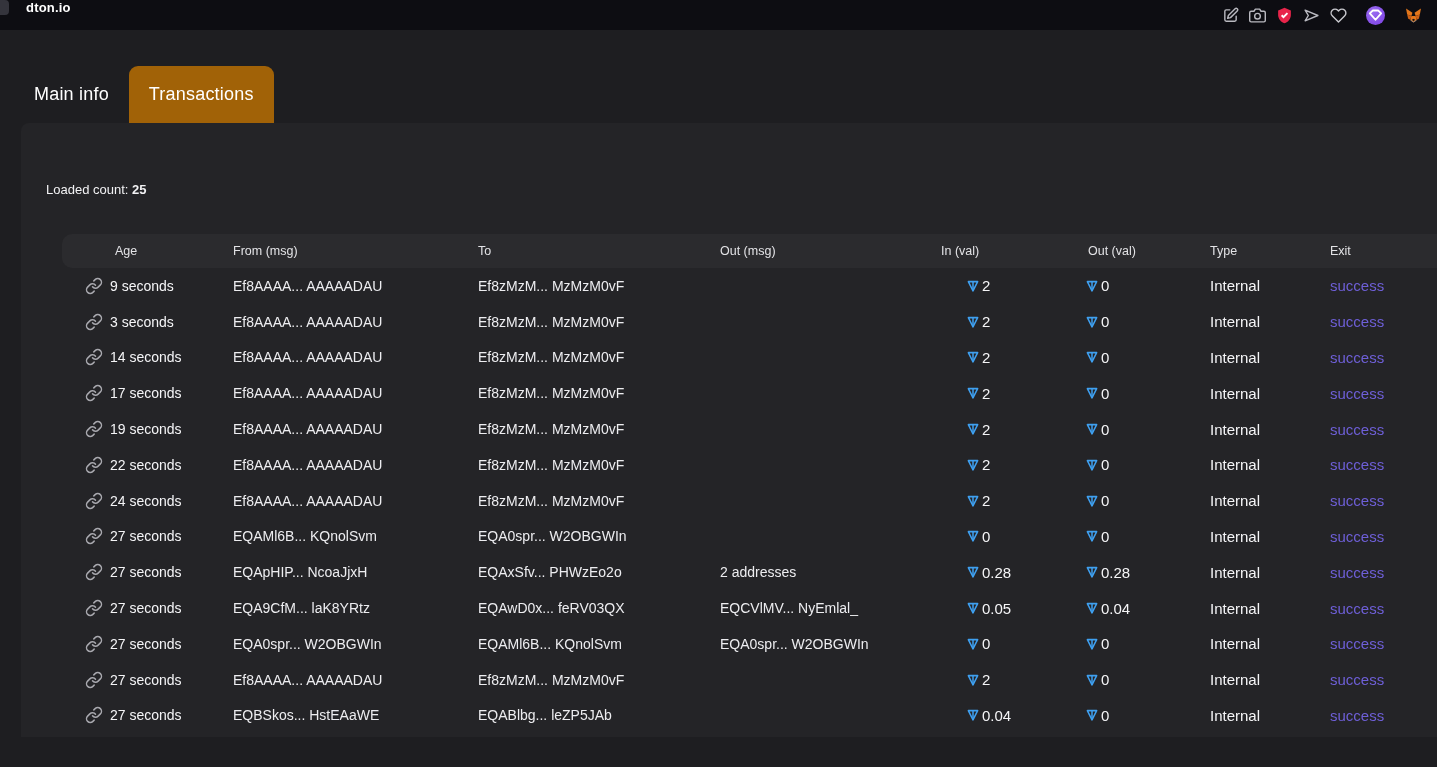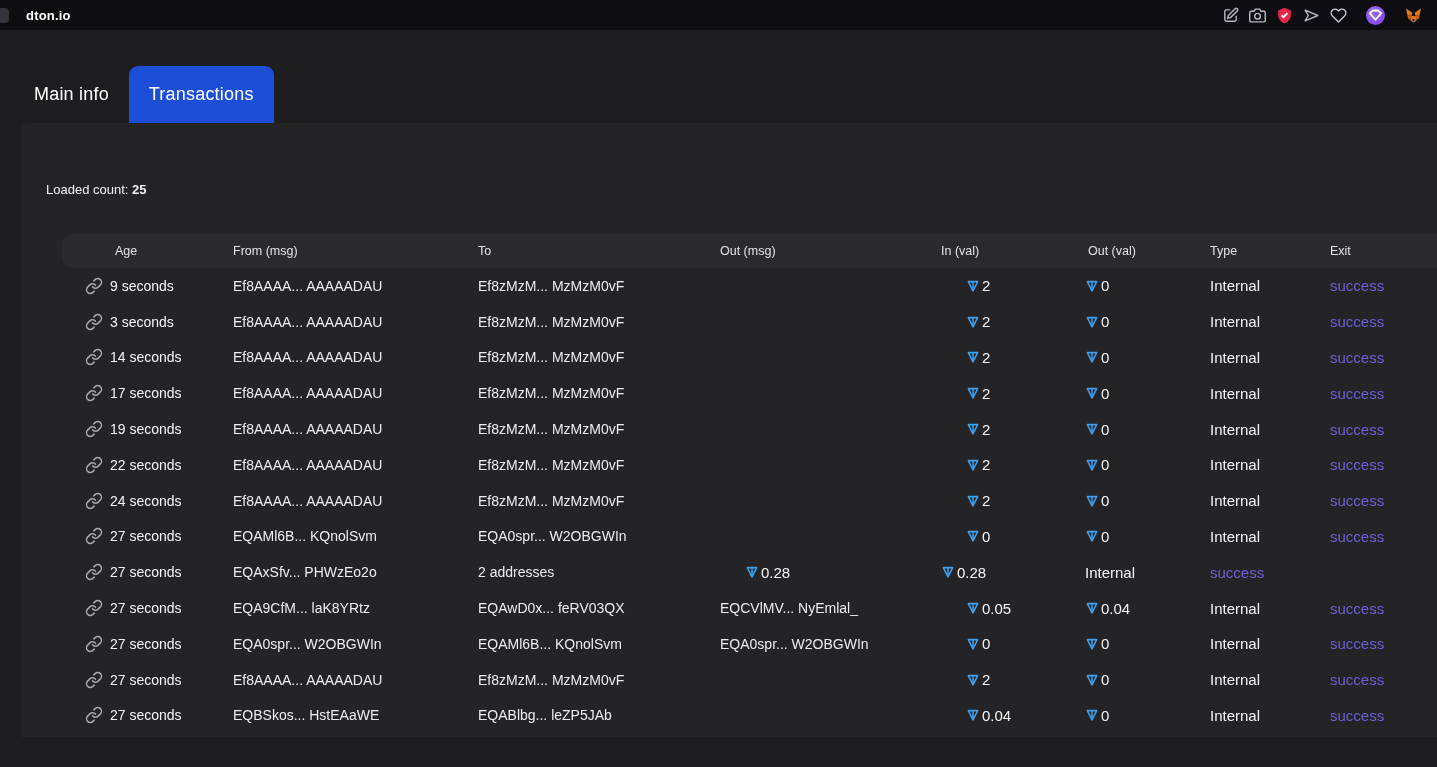--- a/index.html
+++ b/index.html
@@ -6,21 +6,21 @@
   html,body { width:1437px; height:767px; overflow:hidden; }
   body {
     font-family:"Liberation Sans", sans-serif;
     background:#1e1e21;
     color:#f2f2f4;
   }
 
   
   .topbar {
     height:30px; background:#0d0d12;
-    display:flex; align-items:center;
+    display:flex; 
     padding:0 14px 0 0; position:relative;
   }
   .partial-icon {
     width:9px; height:15px; background:#34343c;
     border-radius:0 4px 4px 0; margin-right:17px;
   }
   .site-title { font-size:13px; font-weight:700; color:#ffffff; letter-spacing:.2px; }
   .topbar-icons { margin-left:auto; display:flex; align-items:center; gap:9px; }
   .tb-icon { width:18px; height:18px; display:flex; align-items:center; justify-content:center; cursor:pointer; }
   .tb-icon svg { width:17px; height:17px; }
@@ -31,21 +31,21 @@
     display:flex; align-items:center; justify-content:center;
   }
 
   
   .tabs { display:flex; margin:36px 0 0 14px; height:57px; }
   .tab {
     display:flex; align-items:center; padding:0 20px;
     font-size:18px; color:#ffffff; cursor:pointer;
     border-radius:9px 9px 0 0; letter-spacing:.2px;
   }
-  .tab.active { background:#1d4ed8; }
+  .tab.active { background:#a16207; }
 
   
   .panel {
     margin-left:21px; background:#242427;
     height:614px; border-radius:8px 0 0 0;
     overflow:hidden;
   }
   .loaded-count { margin:59px 1px 0 25px; font-size:13px; color:#f2f2f4; }
   .loaded-count b { font-weight:700; }
 
@@ -445,20 +445,21 @@
   <div class="trow">
     <div class="cell c-icon">
       <span class="linkicon">
         <svg viewBox="0 0 24 24" fill="none" stroke="#a8a8ae" stroke-width="2" stroke-linecap="round" stroke-linejoin="round">
                 <path d="M10 13a5 5 0 0 0 7.54.54l3-3a5 5 0 0 0-7.07-7.07l-1.72 1.71"></path>
                 <path d="M14 11a5 5 0 0 0-7.54-.54l-3 3a5 5 0 0 0 7.07 7.07l1.71-1.71"></path>
               </svg>
       </span>
     </div>
     <div class="cell c-age">27 seconds</div>
+    <div class="cell"><span class="addr">EQApHIP... NcoaJjxH</span></div>
     <div class="cell"><span class="addr">EQAxSfv... PHWzEo2o</span></div>
     <div class="cell"><span class="outmsg-plain">2 addresses</span></div>
     <div class="cell c-val c-inval">
       <span class="ton-ico">
         <svg viewBox="0 0 24 24" fill="none" stroke="#3fa0f0" stroke-width="2.6" stroke-linejoin="round">
                 <path d="M4 4.5h16L12 20.5z"></path>
                 <path d="M12 4.5v16"></path>
               </svg>
       </span>
       <span>0.28</span>

